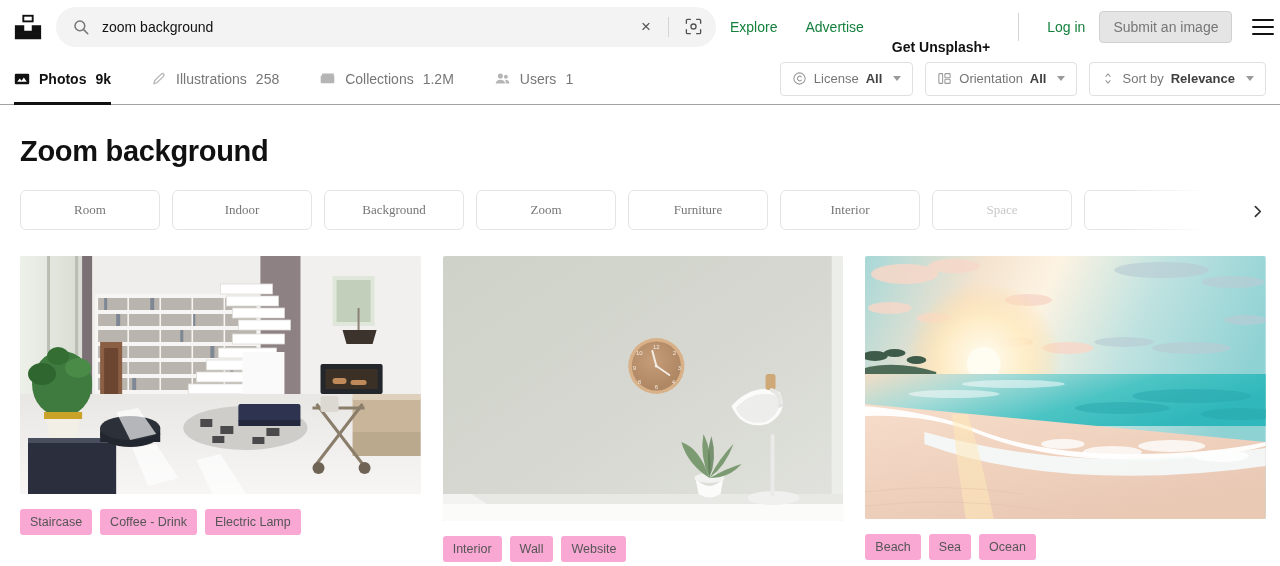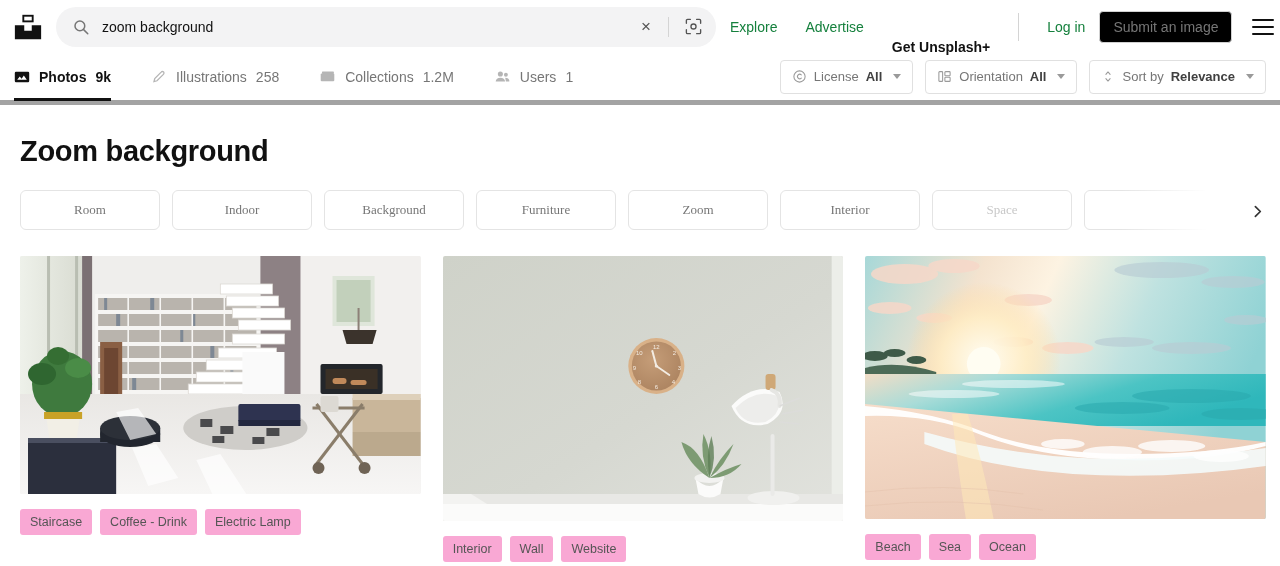--- a/index.html
+++ b/index.html
@@ -80,21 +80,21 @@
     cursor: pointer;
   }
   .nav-link.strong { color: #111; font-weight: bold; margin-top: 40px; }
   .nav-divider {
     width: 1px; height: 28px; background: #d4d4d4;
     margin: 0 14px;
   }
   .btn-outline {
     font-size: 14px;
     color: #767676;
-    background: #000000;
+    background: #e5e5e5;
     border: 1px solid #d1d1d1;
     border-radius: 4px;
     height: 32px;
     padding: 0 13px;
     cursor: pointer;
     font-family: "Liberation Sans", sans-serif;
     white-space: nowrap;
   }
   .hamburger {
     width: 34px; height: 34px;
@@ -106,21 +106,21 @@
   .hamburger span {
     display: block; width: 22px; height: 2px; background: #111; border-radius: 1px;
   }
 
   
   .tabsbar {
     height: 52px;
     display: flex;
     align-items: center;
     padding: 0 14px;
-    border-bottom: 5px solid #a3a3a3;
+    border-bottom: 1px solid #a3a3a3;
     position: relative;
   }
   .tabs { display: flex; align-items: center; height: 100%; }
   .tab {
     display: flex; align-items: center;
     gap: 9px;
     height: 100%;
     padding: 0 24px 0 0;
     margin-right: 16px;
     font-size: 14px;
@@ -395,22 +395,22 @@
   </div>
 </div>
 
 <h1 class="page-title">Zoom background</h1>
 
 <div class="chips-wrap">
   <div class="chips">
     <div class="chip">Room</div>
     <div class="chip">Indoor</div>
     <div class="chip">Background</div>
+    <div class="chip">Zoom</div>
     <div class="chip">Furniture</div>
-    <div class="chip">Zoom</div>
     <div class="chip">Interior</div>
     <div class="chip faded">Space</div>
     <div class="chip faded"></div>
   </div>
   <div class="chips-fade"></div>
   <div class="chips-next">
     <svg width="17" height="17" viewBox="0 0 24 24" fill="none" stroke="currentColor" stroke-width="2.4" stroke-linecap="round" stroke-linejoin="round">
       <path d="M9 5l7 7-7 7"></path>
     </svg>
   </div>

